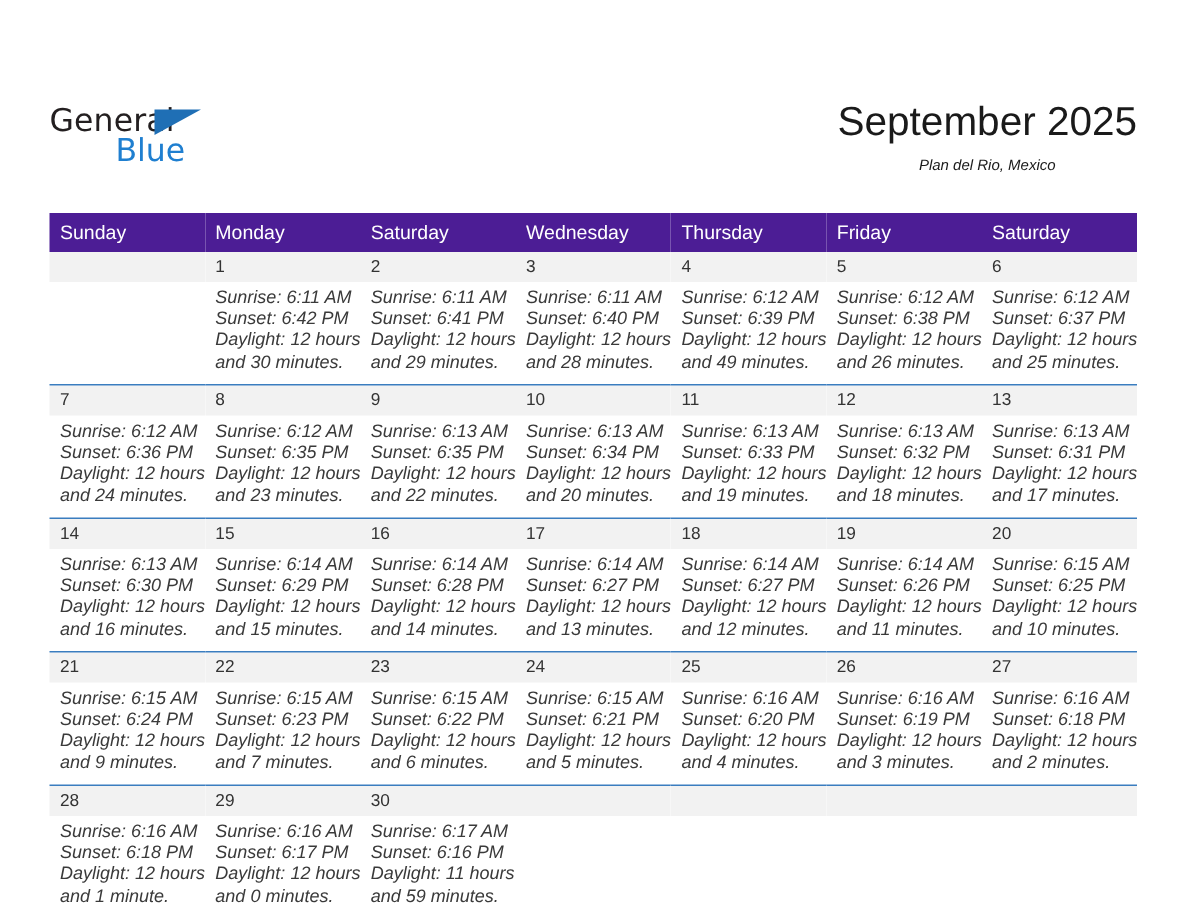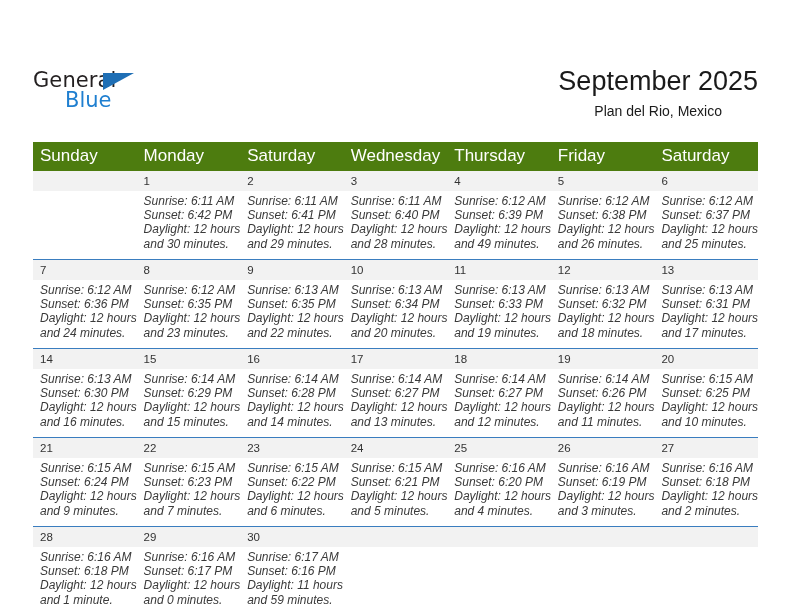--- a/index.html
+++ b/index.html
@@ -51,21 +51,21 @@
     position: absolute;
     left: 70px;
     top: 5px;
     width: 0;
     height: 0;
     border-left: 31px solid #1f6fb5;
     border-bottom: 17px solid transparent;
   }
   .logo-blue {
     position: absolute;
-    left: 32px;
+    left: 44px;
     top: 20px;
     font-size: 21px;
     color: #1f7fd0;
     font-family: "DejaVu Sans", sans-serif;
     font-weight: 400;
   }
 
   .title-block {
     position: absolute;
     right: 0;
@@ -73,41 +73,42 @@
     text-align: center;
   }
   .cal-title {
     font-size: 27px;
     font-weight: 400;
     color: #1a1a1a;
     line-height: 34px;
     white-space: nowrap;
   }
   .cal-subtitle {
-    font-size: 14px;
+    font-size: 10px;
     font-weight: 400;
     color: #1a1a1a;
     line-height: 22px;
     margin-top: 2px;
     white-space: nowrap;
+    font-style: italic;
   }
 
   
   .calendar {
     position: absolute;
     left: 33px;
     top: 106px;
     width: 725px;
     border-collapse: collapse;
     table-layout: fixed;
   }
   .calendar th {
-    background: #4d7c0f;
+    background: #4c1d95;
     color: #ffffff;
-    font-size: 17px;
+    font-size: 13px;
     font-weight: 400;
     text-align: left;
     padding: 4px 0 5px 7px;
     height: 17px;
     border: none;
   }
   .calendar td {
     vertical-align: top;
     padding: 0;
     border: none;

